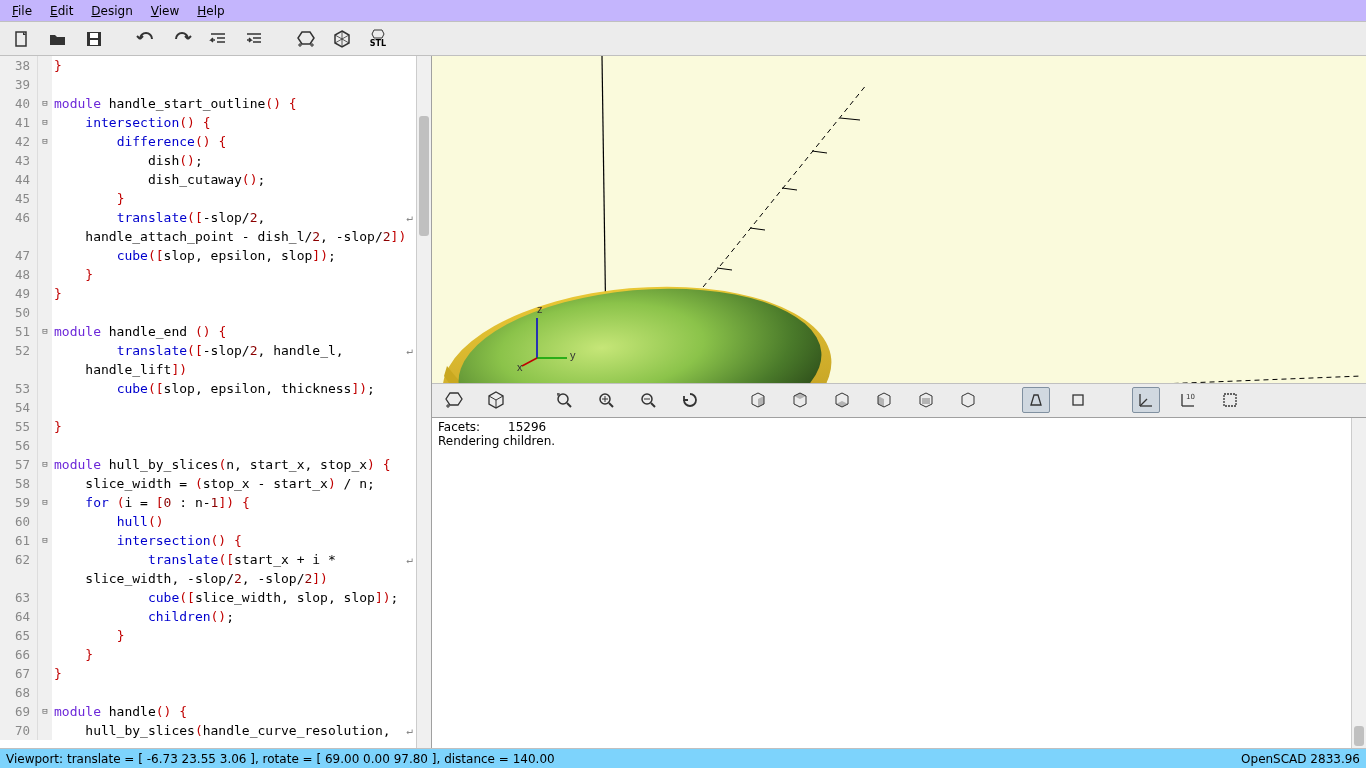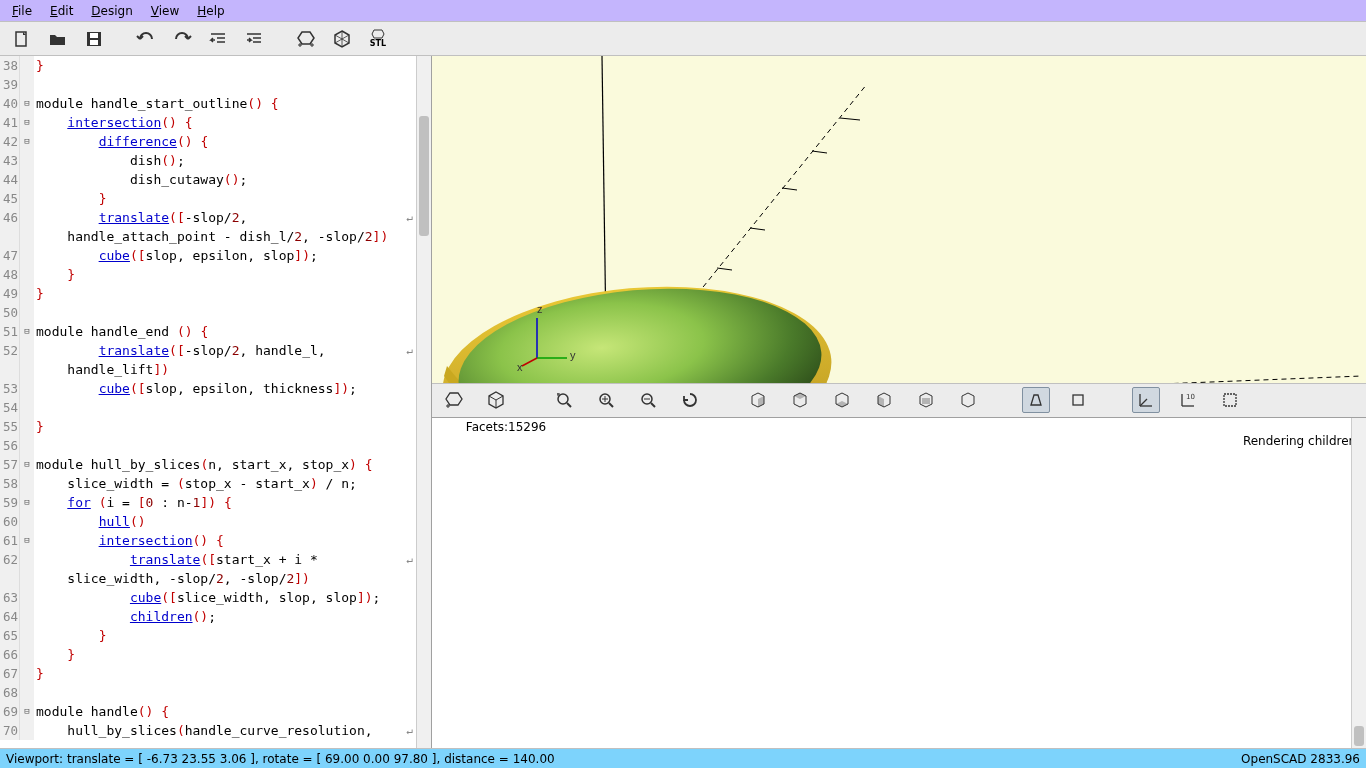--- a/index.html
+++ b/index.html
@@ -65,42 +65,42 @@
   position: relative;
 }
 .code {
   font-family: "DejaVu Sans Mono", "Courier New", monospace;
   font-size: 13px;
   line-height: 19px;
   white-space: pre;
 }
 .code-row { display: flex; }
 .gutter {
-  width: 20px;
+  width: 38px;
   text-align: right;
   color: #888;
   background: #f0f0f0;
-  padding-right: 1px;
+  padding-right: 7px;
   flex-shrink: 0;
   border-right: 1px solid #ddd;
   font-size: 12.5px;
 }
 .fold {
   width: 14px;
   flex-shrink: 0;
   background: #f0f0f0;
   display: flex;
   align-items: center;
   justify-content: center;
   font-size: 9px;
   color: #555;
 }
 .codeline { padding-left: 2px; flex: 1; overflow: hidden; }
-.k-green { color: #000000; }
-.k-blue { color: #0000cd; text-decoration: underline; }
+.k-green { color: #6d28d9; }
+.k-blue { color: #0000cd; }
 .k-red { color: #c00000; }
 .k-dkred { color: #8b0000; }
 .scrollbar-v {
   position: absolute;
   right: 0; top: 0; bottom: 0;
   width: 15px;
   background: #f0f0f0;
   border-left: 1px solid #ccc;
 }
 .scrollbar-v .thumb {
@@ -142,21 +142,20 @@
 }
 .vbtn.active { background: #d0d8e0; border: 1px solid #8090a0; }
 .vsep { width: 12px; }
 .console-right {
   flex: 1;
   padding: 2px 6px;
   font-family: "DejaVu Sans", Arial, sans-serif;
   font-size: 12px;
   position: relative;
   border-top: 1px solid #a0a0a0;
-  text-align: right;
 }
 .console-scrollbar {
   position: absolute;
   right: 0; top: 0; bottom: 0;
   width: 15px;
   background: #f0f0f0;
   border-left: 1px solid #ccc;
 }
 .console-scrollbar .thumb {
   position: absolute;

